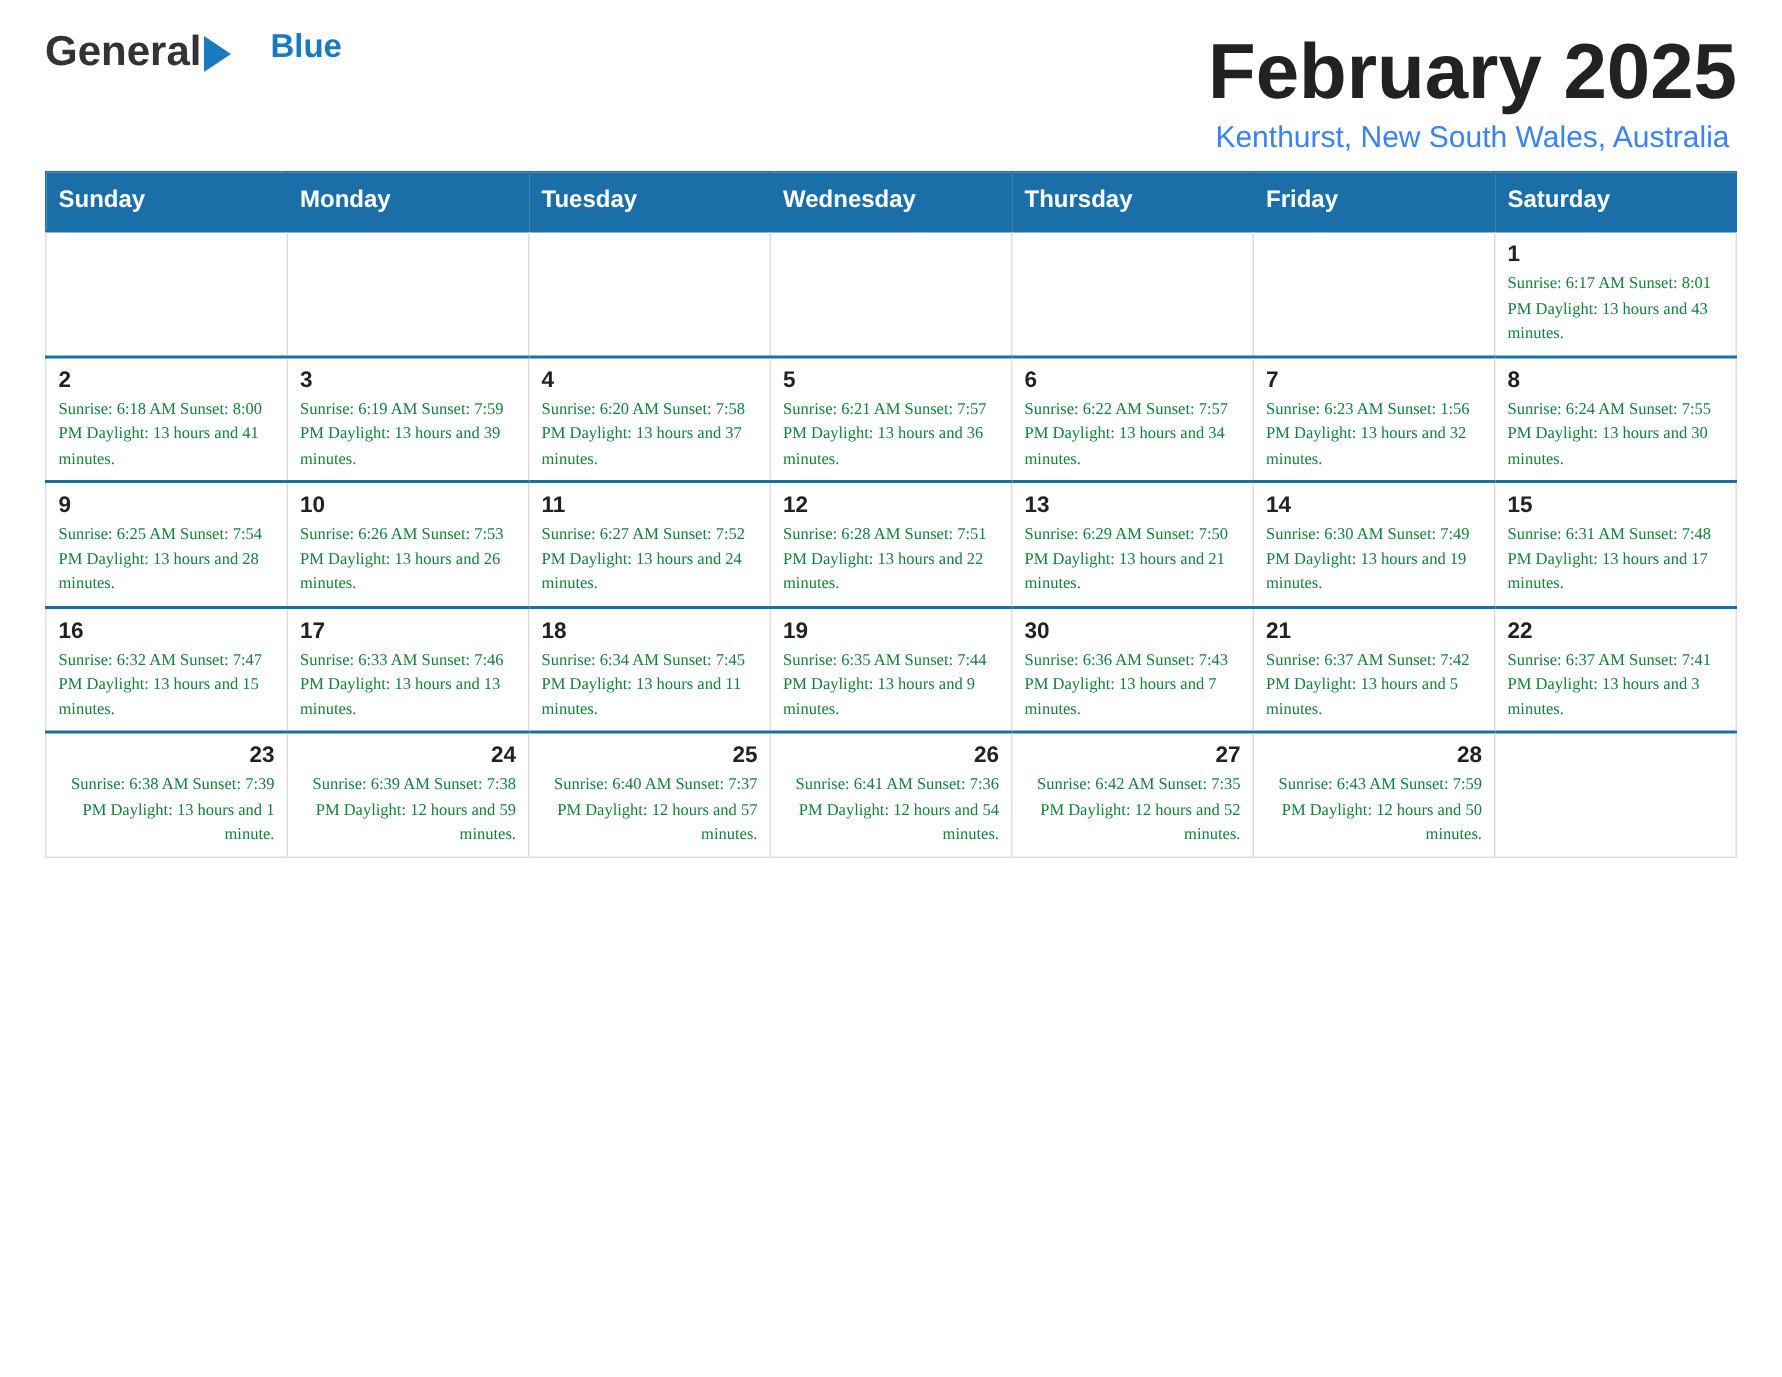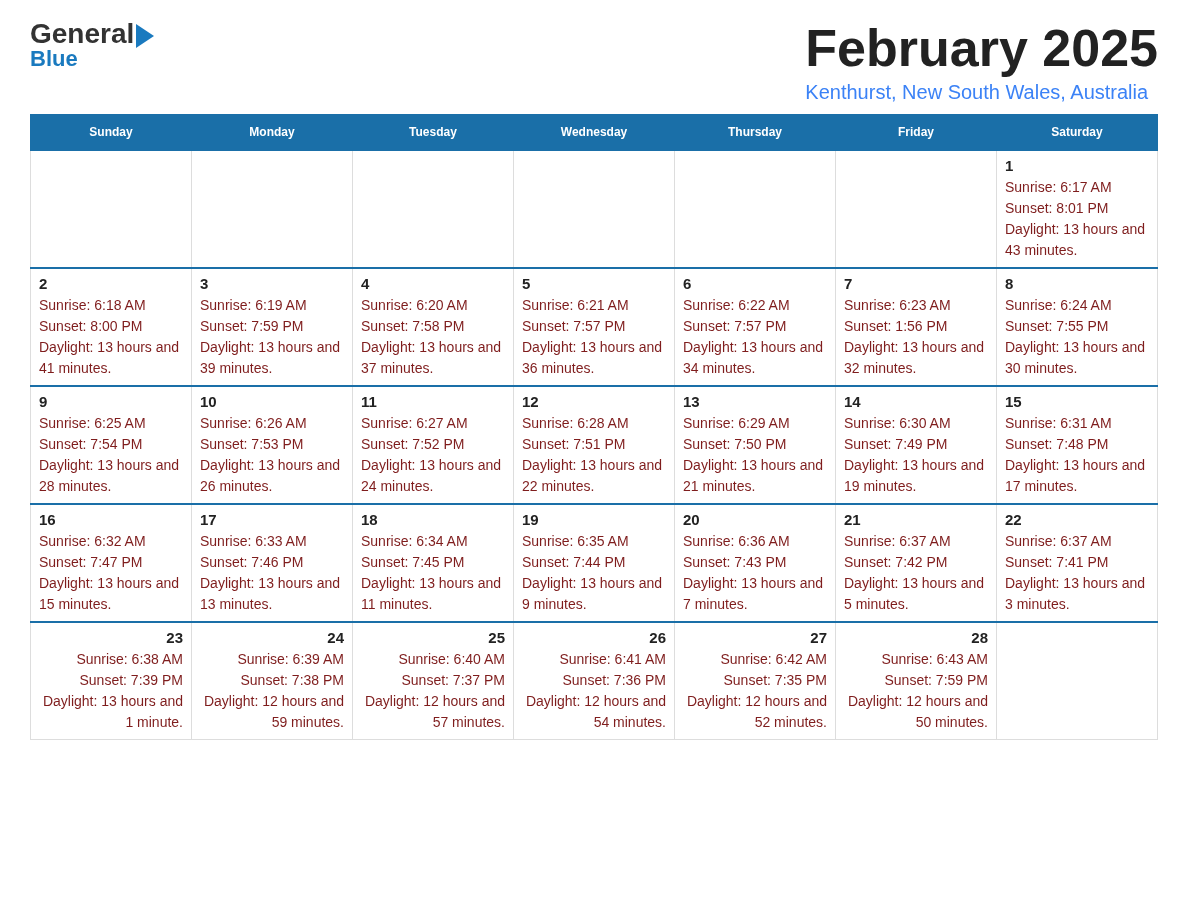--- a/index.html
+++ b/index.html
@@ -11,22 +11,23 @@
       min-height: 918px;
     }
     .header {
       display: flex;
       justify-content: space-between;
       align-items: flex-start;
       margin-bottom: 10px;
     }
     .logo {
       display: flex;
-      flex-direction: column;
+      flex-direction: row;
       align-items: flex-start;
+      gap: 26px;
     }
     .logo-text {
       font-size: 28px;
       font-weight: bold;
       color: #333;
       line-height: 1;
     }
     .logo-arrow {
       display: inline-block;
       width: 0;
@@ -37,45 +38,45 @@
       margin-left: 2px;
       vertical-align: middle;
     }
     .logo-line2 {
       font-size: 22px;
       font-weight: bold;
       color: #1a7abf;
       margin-top: -2px;
     }
     .title-section {
-      text-align: left;
+      text-align: center;
     }
     .month-title {
       font-size: 52px;
       font-weight: bold;
       color: #222;
       line-height: 1.1;
     }
     .location {
       font-size: 20px;
       color: #3b82f6;
       margin-top: 4px;
     }
     .calendar {
       width: 100%;
       border-collapse: collapse;
       margin-top: 10px;
     }
     .calendar th {
       background-color: #1a6fa8;
       color: #fff;
-      font-size: 12px;
+      font-size: 16px;
       font-weight: 600;
       padding: 10px 8px;
-      text-align: center;
+      text-align: left;
       border: 1px solid #1a6fa8;
     }
     .calendar td {
       vertical-align: top;
       border: 1px solid #ccc;
       padding: 6px 8px;
       width: 14.28%;
       min-height: 110px;
       font-size: 13px;
       color: #222;
@@ -87,23 +88,24 @@
       border-right: 1px solid #ddd;
     }
     .day-number {
       font-size: 15px;
       font-weight: bold;
       color: #222;
       display: block;
       margin-bottom: 3px;
     }
     .day-info {
-      font-size: 14px;
-      color: #7f1d1d;
+      font-size: 11px;
+      color: #15803d;
       line-height: 1.5;
+      font-family: Liberation Serif, serif;
     }
     .empty-cell {
       background: #fff;
     }
     .last-row td {
       border-bottom: 2px solid #1a6fa8;
       text-align: right;
     }
   </style>
 </head>
@@ -256,21 +258,21 @@
 Sunset: 7:45 PM
 Daylight: 13 hours and 11 minutes.</div>
         </td>
         <td>
           <span class="day-number">19</span>
           <div class="day-info">Sunrise: 6:35 AM
 Sunset: 7:44 PM
 Daylight: 13 hours and 9 minutes.</div>
         </td>
         <td>
-          <span class="day-number">20</span>
+          <span class="day-number">30</span>
           <div class="day-info">Sunrise: 6:36 AM
 Sunset: 7:43 PM
 Daylight: 13 hours and 7 minutes.</div>
         </td>
         <td>
           <span class="day-number">21</span>
           <div class="day-info">Sunrise: 6:37 AM
 Sunset: 7:42 PM
 Daylight: 13 hours and 5 minutes.</div>
         </td>

